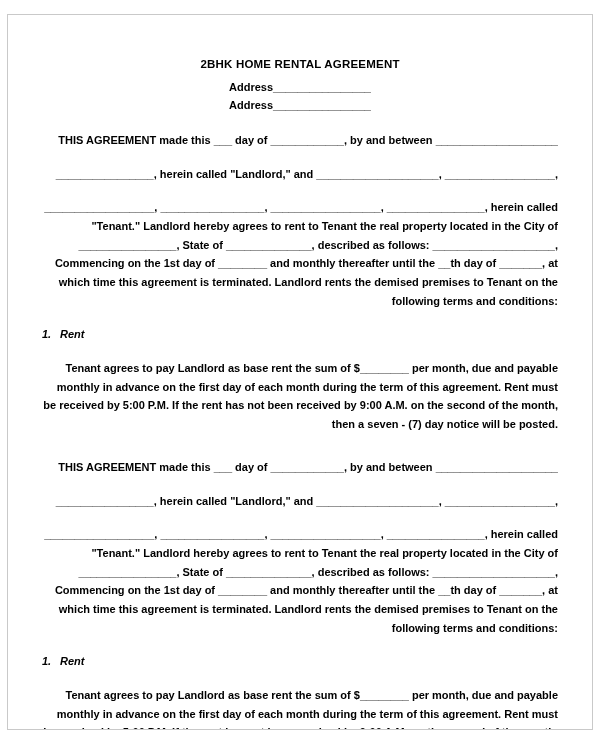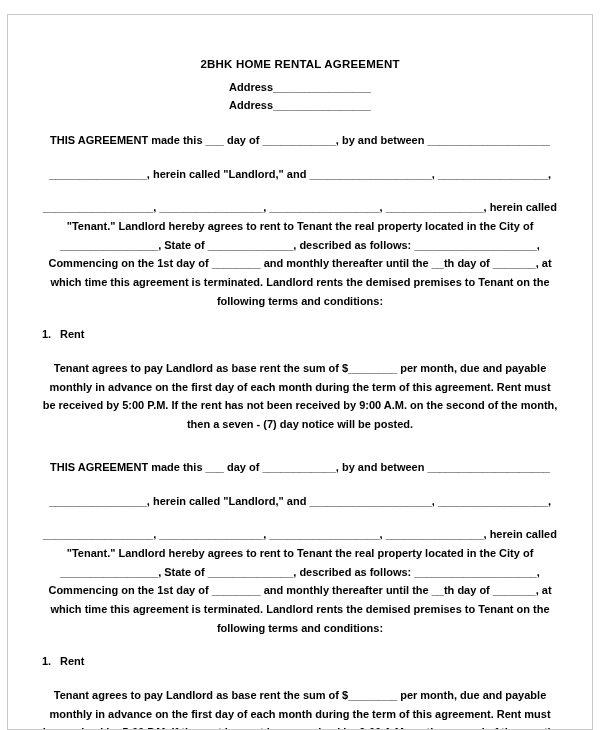--- a/index.html
+++ b/index.html
@@ -36,28 +36,29 @@
   .doc-title {
     font-size: 11.5px;
     letter-spacing: 0.2px;
     margin: 0 0 3px 0;
   }
   .address-line {
     margin: 0;
   }
   .para {
     margin: 0 0 15px 0;
-    text-align: center;
+    text-align: right;
   }
   .para.single {
     white-space: nowrap;
     overflow: hidden;
   }
   .rent-heading {
     margin: 0 0 15px 0;
+    font-style: italic;
   }
   .rent-heading .num {
     display: inline-block;
     width: 18px;
   }
   .section {
     margin-bottom: 24px;
   }
   .underlined {
   }

